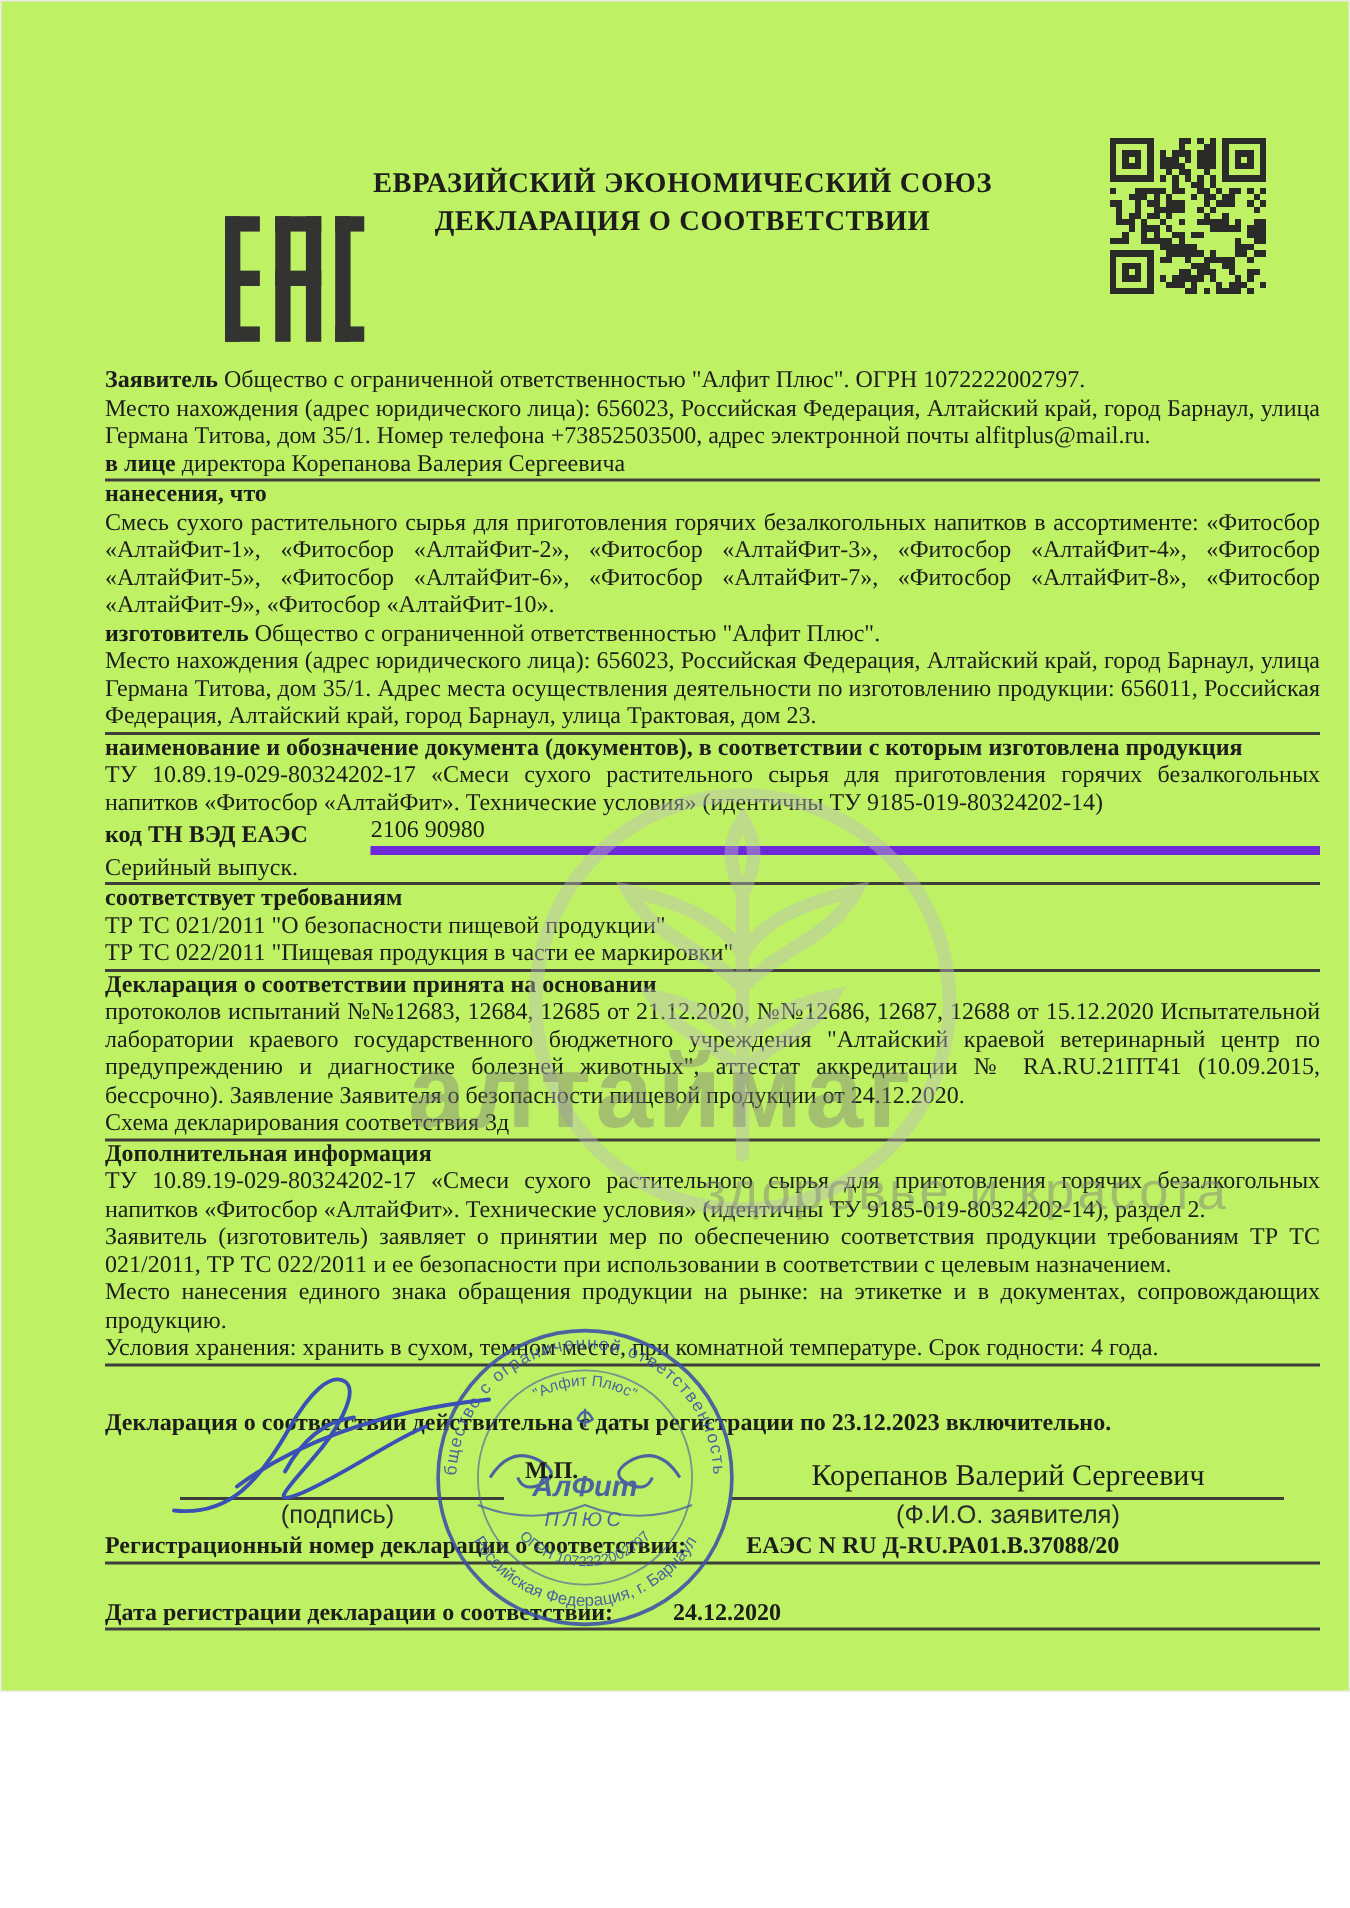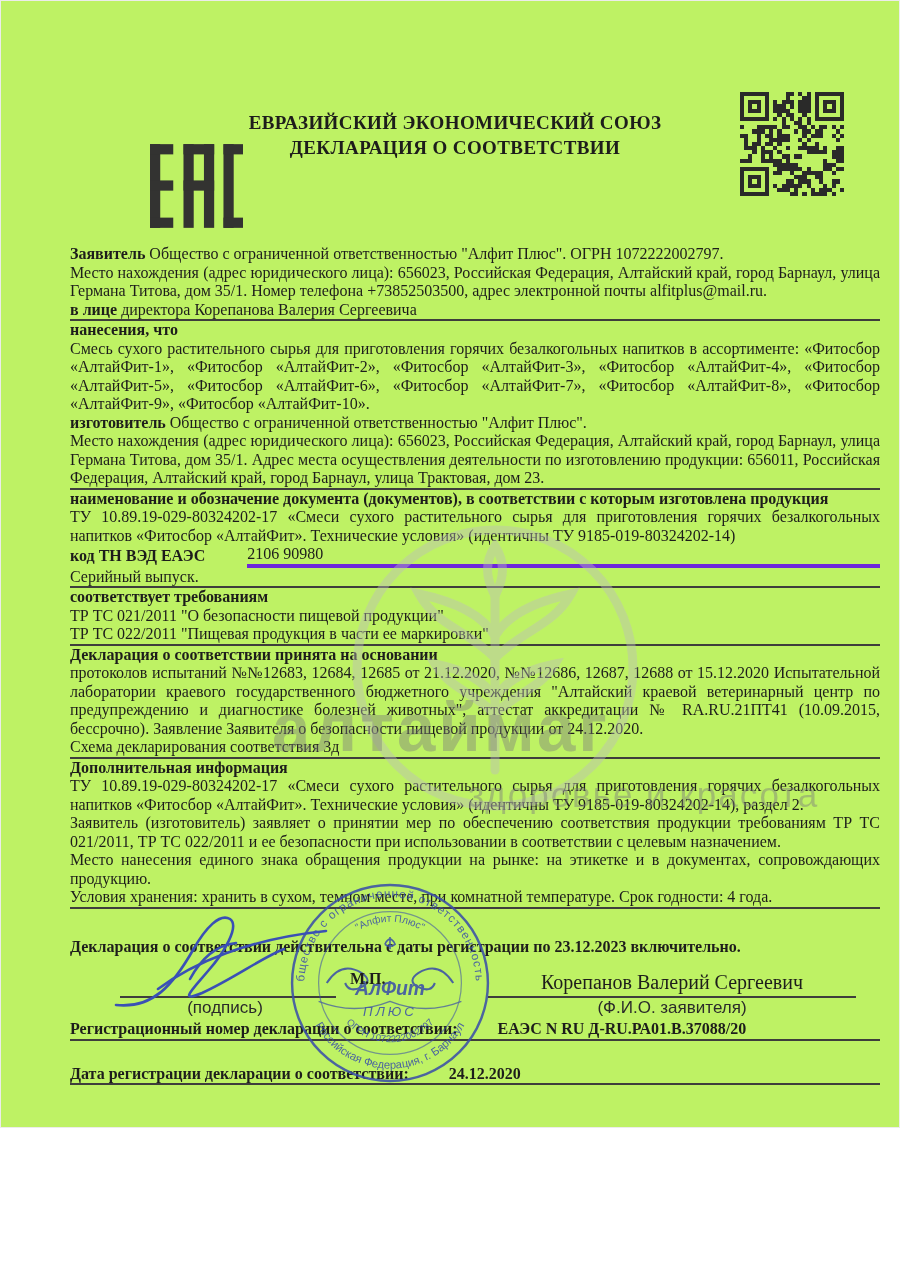--- a/index.html
+++ b/index.html
@@ -19,21 +19,21 @@
   .titles .t{font-weight:bold;font-size:19px;line-height:25px;letter-spacing:.4px;}
   .eac{position:absolute;left:150px;top:142px;width:93px;height:88px;}
   .qr{position:absolute;left:739px;top:92px;width:106px;height:104px;}
   
   .content{padding:0 20px 0 70px;font-size:16px;line-height:18.5px;}
   .content p{margin:0;}
   .j{text-align:justify;}
   .b{font-weight:bold;}
   .ul{border-bottom:2px solid #3e3e3c;}
   .coderow{display:flex;align-items:center;}
-  .coderow .val{flex:1;margin-left:42px;border-bottom:4px solid #6d28d9;}
+  .coderow .val{flex:1;margin-left:42px;border-bottom:6px solid #6d28d9;}
   .validity{margin-top:29px !important;}
   
   .sig-area{position:relative;height:63px;margin-top:1px;}
   .sigline{position:absolute;left:50px;top:39px;width:216px;border-bottom:2px solid #3e3e3c;}
   .fioline{position:absolute;left:418px;top:39px;width:368px;border-bottom:2px solid #3e3e3c;}
   .caption{position:absolute;top:42px;text-align:center;font-family:"Liberation Sans",sans-serif;font-size:17px;color:#2a2a2a;}
   .cap-podpis{left:47px;width:216px;}
   .cap-fio{left:418px;width:368px;}
   .fio-name{position:absolute;left:418px;top:16px;width:368px;text-align:center;font-size:20px;}
   .mp{position:absolute;left:280px;top:13px;font-weight:bold;font-size:16px;z-index:12;text-align:center;}

